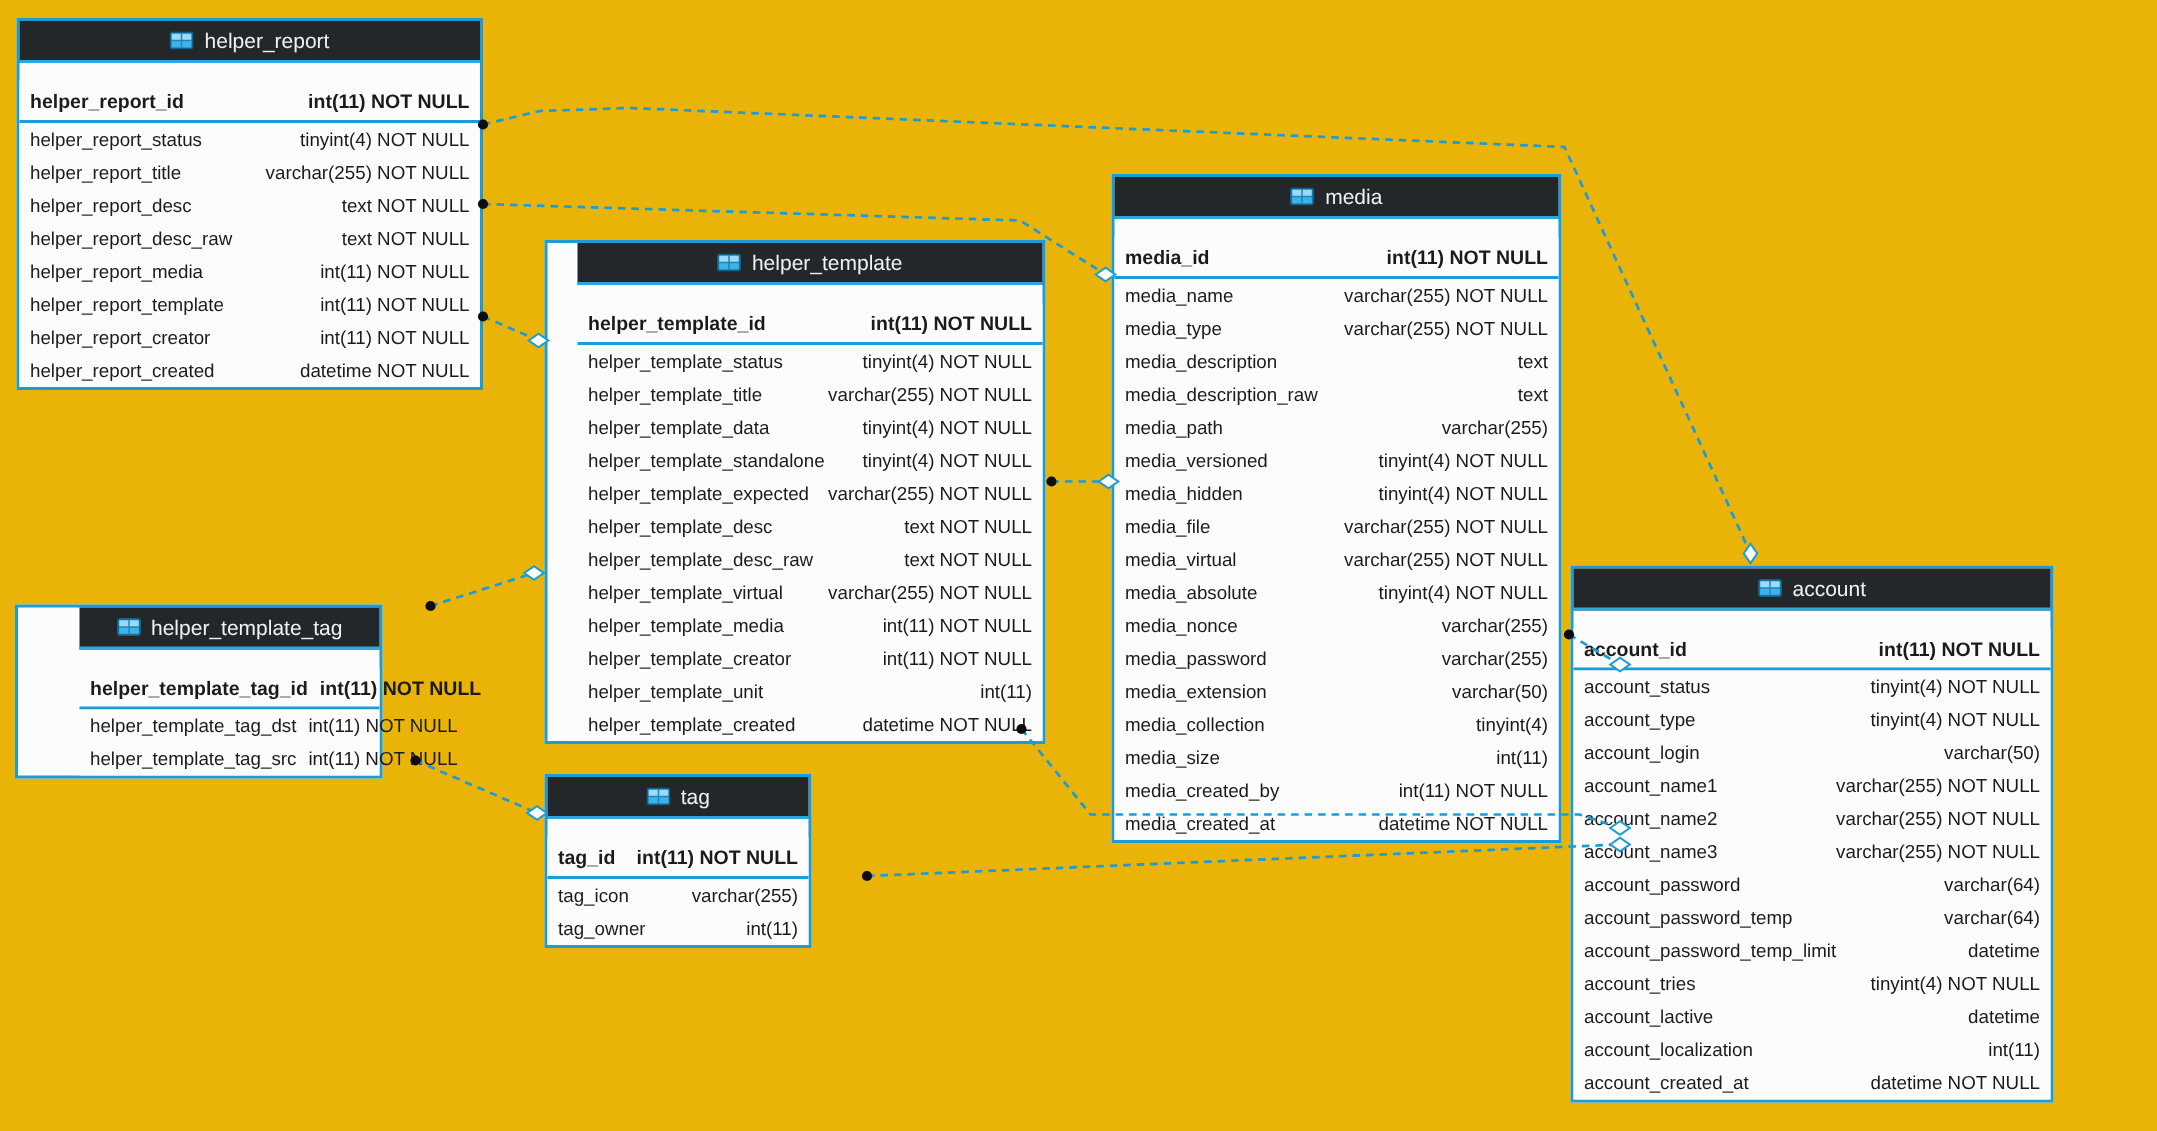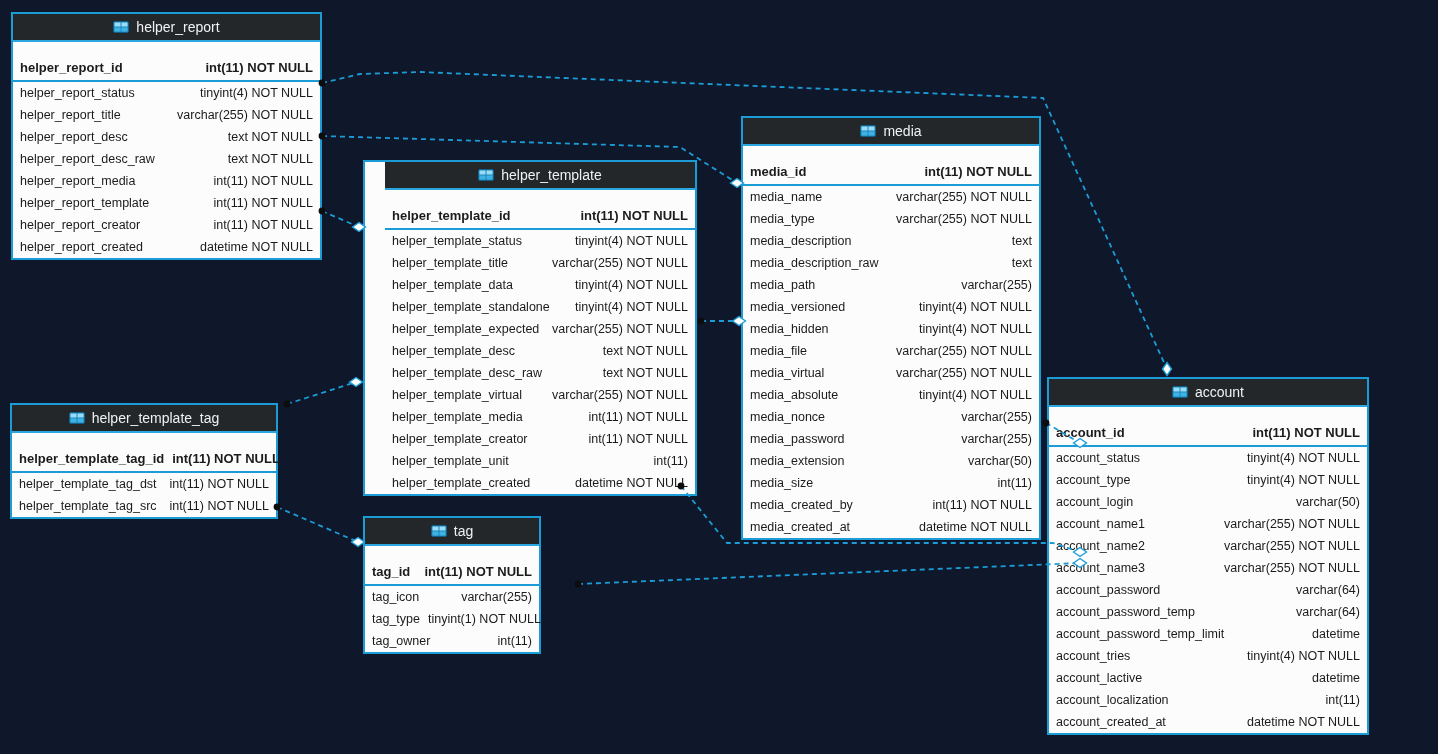--- a/index.html
+++ b/index.html
@@ -5,21 +5,21 @@
   :root{
     --blue:#1b9cd6;
     --blue-bright:#2aa7e0;
     --hdr:#242729;
     --row-bg:#fcfcfc;
     --ink:#1b1b1b;
   }
   html,body{margin:0;padding:0;background:#ffffff;}
   .canvas{
     position:relative;width:1438px;height:754px;overflow:hidden;
-    background:#0f172a;
+    background:#eab308;
     font-family:"Liberation Sans", sans-serif;
   }
   .relations{position:absolute;left:0;top:0;pointer-events:none;z-index:5;}
   .db-table{
     position:absolute;box-sizing:border-box;z-index:2;
     border:2px solid var(--blue);
     background:var(--row-bg);
     box-shadow:0 0 0 0 transparent;
   }
   .db-header{
@@ -163,21 +163,21 @@
         <div class="db-row">
           <span class="col-name">helper_template_unit</span>
           <span class="col-type">int(11)</span>
         </div>
         <div class="db-row">
           <span class="col-name">helper_template_created</span>
           <span class="col-type">datetime NOT NULL</span>
         </div>
       </div>
     </div>
-    <div class="db-table" style="left: 10px; top: 403px; width: 268px;">
+    <div class="db-table" style="left: 10px; top: 403px; width: 245px; padding-left: 41px;">
       <div class="db-header">
         <span class="tbl-icon">
           <svg width="16" height="12" viewBox="0 0 16 12">
             <rect x="0.5" y="0.5" width="15" height="11" rx="1.5" fill="#1e86b8" stroke="#11608a"></rect>
             <rect x="1.5" y="1.5" width="6" height="4" fill="#9adcf8"></rect>
             <rect x="8.5" y="1.5" width="6" height="4" fill="#9adcf8"></rect>
             <rect x="1.5" y="6.5" width="6" height="4" fill="#3fb3e6"></rect>
             <rect x="8.5" y="6.5" width="6" height="4" fill="#3fb3e6"></rect>
           </svg>
         </span>
@@ -218,24 +218,20 @@
           <span class="col-name">tag_id</span>
           <span class="col-type">int(11) NOT NULL</span>
         </div>
       </div>
       <div class="db-cols">
         <div class="db-row">
           <span class="col-name">tag_icon</span>
           <span class="col-type">varchar(255)</span>
         </div>
         <div class="db-row">
-          <span class="col-name">tag_type</span>
-          <span class="col-type">tinyint(1) NOT NULL</span>
-        </div>
-        <div class="db-row">
           <span class="col-name">tag_owner</span>
           <span class="col-type">int(11)</span>
         </div>
       </div>
     </div>
     <div class="db-table" style="left: 741px; top: 116px; width: 300px;">
       <div class="db-header">
         <span class="tbl-icon">
           <svg width="16" height="12" viewBox="0 0 16 12">
             <rect x="0.5" y="0.5" width="15" height="11" rx="1.5" fill="#1e86b8" stroke="#11608a"></rect>
@@ -298,20 +294,24 @@
           <span class="col-name">media_nonce</span>
           <span class="col-type">varchar(255)</span>
         </div>
         <div class="db-row">
           <span class="col-name">media_password</span>
           <span class="col-type">varchar(255)</span>
         </div>
         <div class="db-row">
           <span class="col-name">media_extension</span>
           <span class="col-type">varchar(50)</span>
+        </div>
+        <div class="db-row">
+          <span class="col-name">media_collection</span>
+          <span class="col-type">tinyint(4)</span>
         </div>
         <div class="db-row">
           <span class="col-name">media_size</span>
           <span class="col-type">int(11)</span>
         </div>
         <div class="db-row">
           <span class="col-name">media_created_by</span>
           <span class="col-type">int(11) NOT NULL</span>
         </div>
         <div class="db-row">

